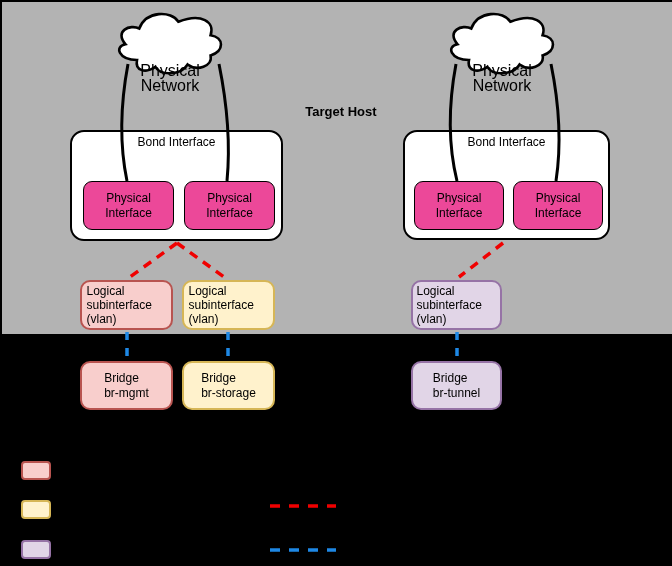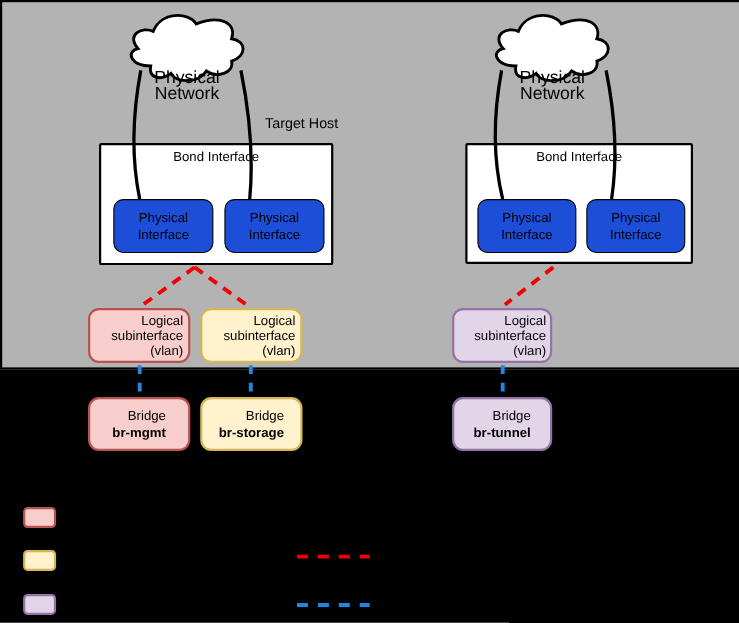--- a/index.html
+++ b/index.html
@@ -6,52 +6,52 @@
   body{
     width:672px;height:566px;position:relative;overflow:hidden;
     background:#000;
     font-family:"Liberation Sans", sans-serif;
     color:#000;
   }
   .abs{position:absolute;box-sizing:border-box;}
 
   
   .host-rect{left:0;top:92;width:676px;height:336px;background:#B3B3B3;border:2px solid #000;z-index:0;}
-  .host-title{left:241px;top:104px;width:200px;text-align:left;font-weight:normal;font-size:13px;z-index:1;}
+  .host-title{left:241px;top:104px;width:200px;text-align:center;font-weight:bold;font-size:13px;z-index:1;}
 
   
-  .bond-box{background:#fff;border:2.5px solid #000;border-radius:2px;z-index:1;margin-left:20px;}
+  .bond-box{background:#fff;border:2.5px solid #000;border-radius:14px;z-index:1;}
   .bond0{left:70px;top:130px;width:213px;height:111px;}
   .bond1{left:403px;top:130px;width:207px;height:110px;}
   .bond-label{position:absolute;left:0;top:3px;width:100%;text-align:center;font-size:12px;line-height:15px;}
   .bond-label .bname{font-weight:bold;}
   .bond-label span{display:block;}
 
-  .phys-box{position:absolute;box-sizing:border-box;background:#1d4ed8;border:1.5px solid #000;border-radius:9px;
+  .phys-box{position:absolute;box-sizing:border-box;background:#ec4899;border:1.5px solid #000;border-radius:9px;
     display:flex;align-items:center;justify-content:center;text-align:center;
     font-size:12px;line-height:15px;top:49px;height:49px;}
   .bond0 .p1{left:11px;width:91px;}
   .bond0 .p2{left:112px;width:91px;}
   .bond1 .p1{left:9px;width:90px;}
   .bond1 .p2{left:108px;width:90px;}
   .phys-box .ptxt{width:72px;}
 
   
   .cell{border-radius:10px;border:2px solid;z-index:1;
-    display:flex;align-items:center;justify-content:center;text-align:right;
+    display:flex;align-items:center;justify-content:center;text-align:left;
     font-size:12px;line-height:14px;}
   .sub1{left:80px;top:280px;width:93px;height:50px;}
   .sub2{left:182px;top:280px;width:93px;height:50px;}
   .sub3{left:411px;top:280px;width:91px;height:50px;}
   .sub-txt{width:80px;}
 
   .bridge1{left:80px;top:361px;width:93px;height:49px;}
   .bridge2{left:182px;top:361px;width:93px;height:49px;}
   .bridge3{left:411px;top:361px;width:91px;height:49px;}
-  .cell .brname{font-weight:bold;display:block;line-height:15px;}
+  .cell .brname{font-weight:normal;display:block;line-height:15px;}
   .cell .brtitle{display:block;line-height:15px;}
 
   
   .cloud-label{z-index:3;width:90px;text-align:center;font-size:16px;line-height:15px;top:27px;margin-top:36px;}
   .cloud-label.c1{left:125px;}
   .cloud-label.c2{left:457px;}
 
   
   .swatch{width:30px;height:19px;border-radius:4px;border:2px solid;z-index:1;}
   .sw1{left:21px;top:461px;}

